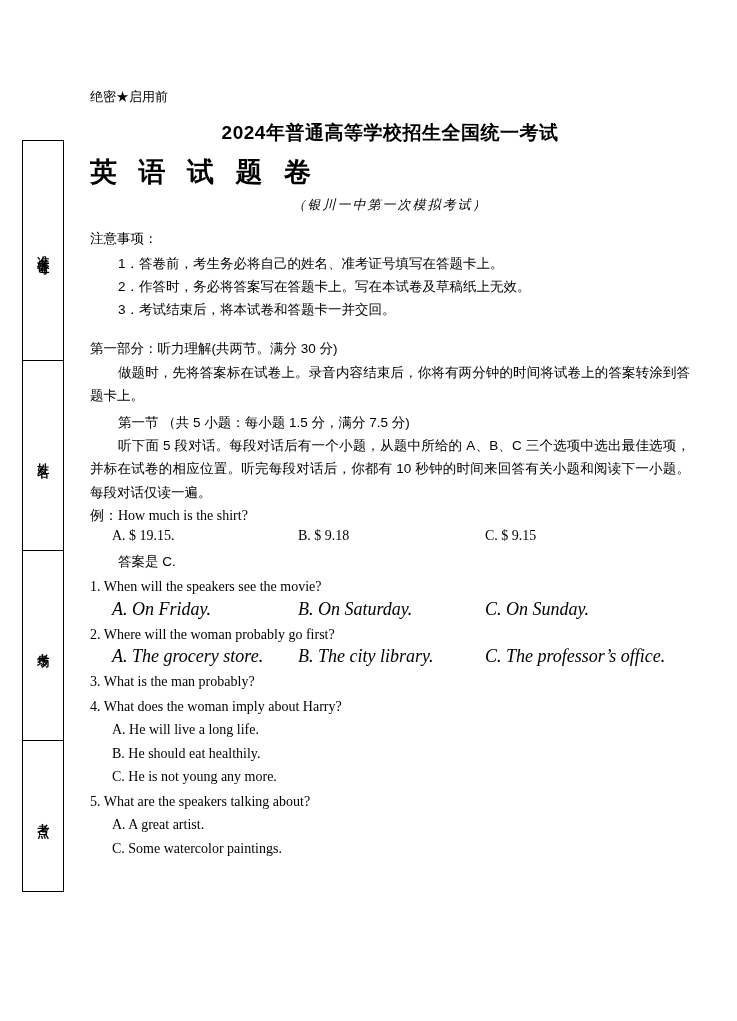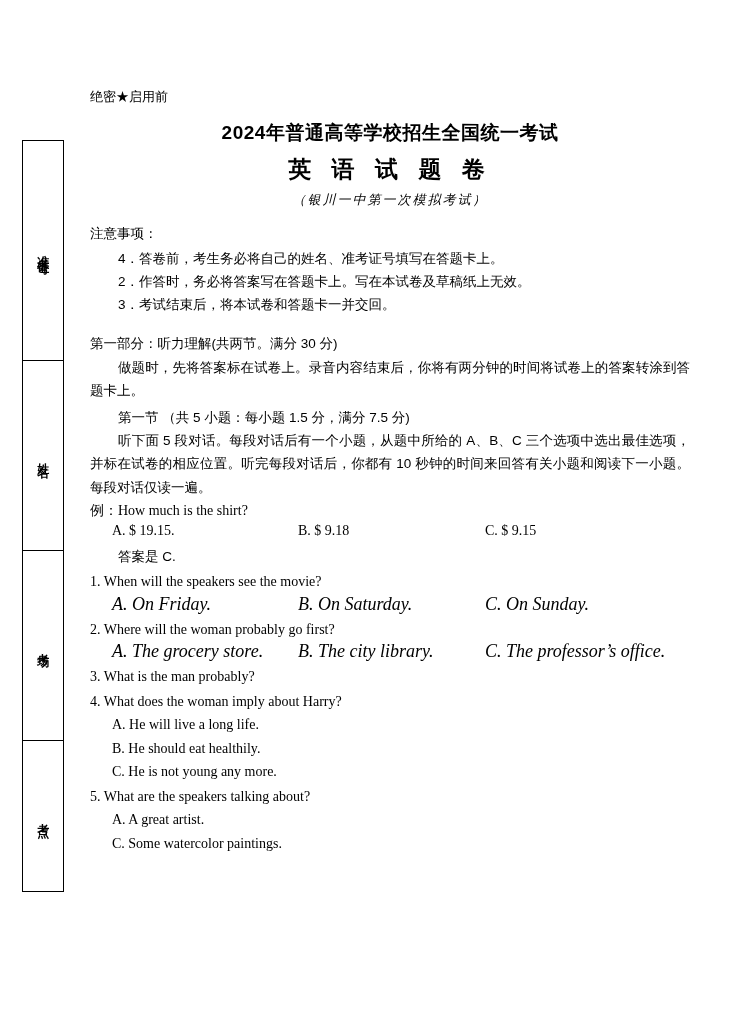--- a/index.html
+++ b/index.html
@@ -67,24 +67,23 @@
   }
   .doc-title {
     text-align: center;
     font-family: "Liberation Sans", sans-serif;
     font-weight: bold;
     font-size: 19px;
     letter-spacing: 0.5px;
     margin: 6px 0 6px 0;
   }
   .doc-subtitle {
-    text-align: center;
     font-family: "Liberation Sans", sans-serif;
     font-weight: bold;
-    font-size: 23px;
+    font-size: 27px;
     letter-spacing: 7px;
     margin: 8px 0 6px 0;
   }
   .doc-paren {
     text-align: center;
     font-family: "Liberation Serif", serif;
     font-style: italic;
     font-size: 13px;
     letter-spacing: 2px;
     margin: 4px 0 16px 0;
@@ -195,21 +194,21 @@
 
   <div class="content">
 
     <div class="secret-line">绝密★启用前</div>
 
     <div class="doc-title">2024年普通高等学校招生全国统一考试</div>
     <div class="doc-subtitle">英 语 试 题 卷</div>
     <div class="doc-paren">（银川一中第一次模拟考试）</div>
 
     <div class="notice-head">注意事项：</div>
-    <div class="notice-item">4．答卷前，考生务必将自己的姓名、准考证号填写在答题卡上。</div>
+    <div class="notice-item">1．答卷前，考生务必将自己的姓名、准考证号填写在答题卡上。</div>
     <div class="notice-item">2．作答时，务必将答案写在答题卡上。写在本试卷及草稿纸上无效。</div>
     <div class="notice-item">3．考试结束后，将本试卷和答题卡一并交回。</div>
 
     <div class="sec-head">第一部分：听力理解(共两节。满分 30 分)</div>
     <div class="para">做题时，先将答案标在试卷上。录音内容结束后，你将有两分钟的时间将试卷上的答案转涂到答题卡上。</div>
     <div class="sec-sub">第一节 （共 5 小题：每小题 1.5 分，满分 7.5 分)</div>
     <div class="para">听下面 5 段对话。每段对话后有一个小题，从题中所给的 A、B、C 三个选项中选出最佳选项，并标在试卷的相应位置。听完每段对话后，你都有 10 秒钟的时间来回答有关小题和阅读下一小题。每段对话仅读一遍。</div>
 
     <div class="ex-line">例：How much is the shirt?</div>
     <div class="ex-opts">

